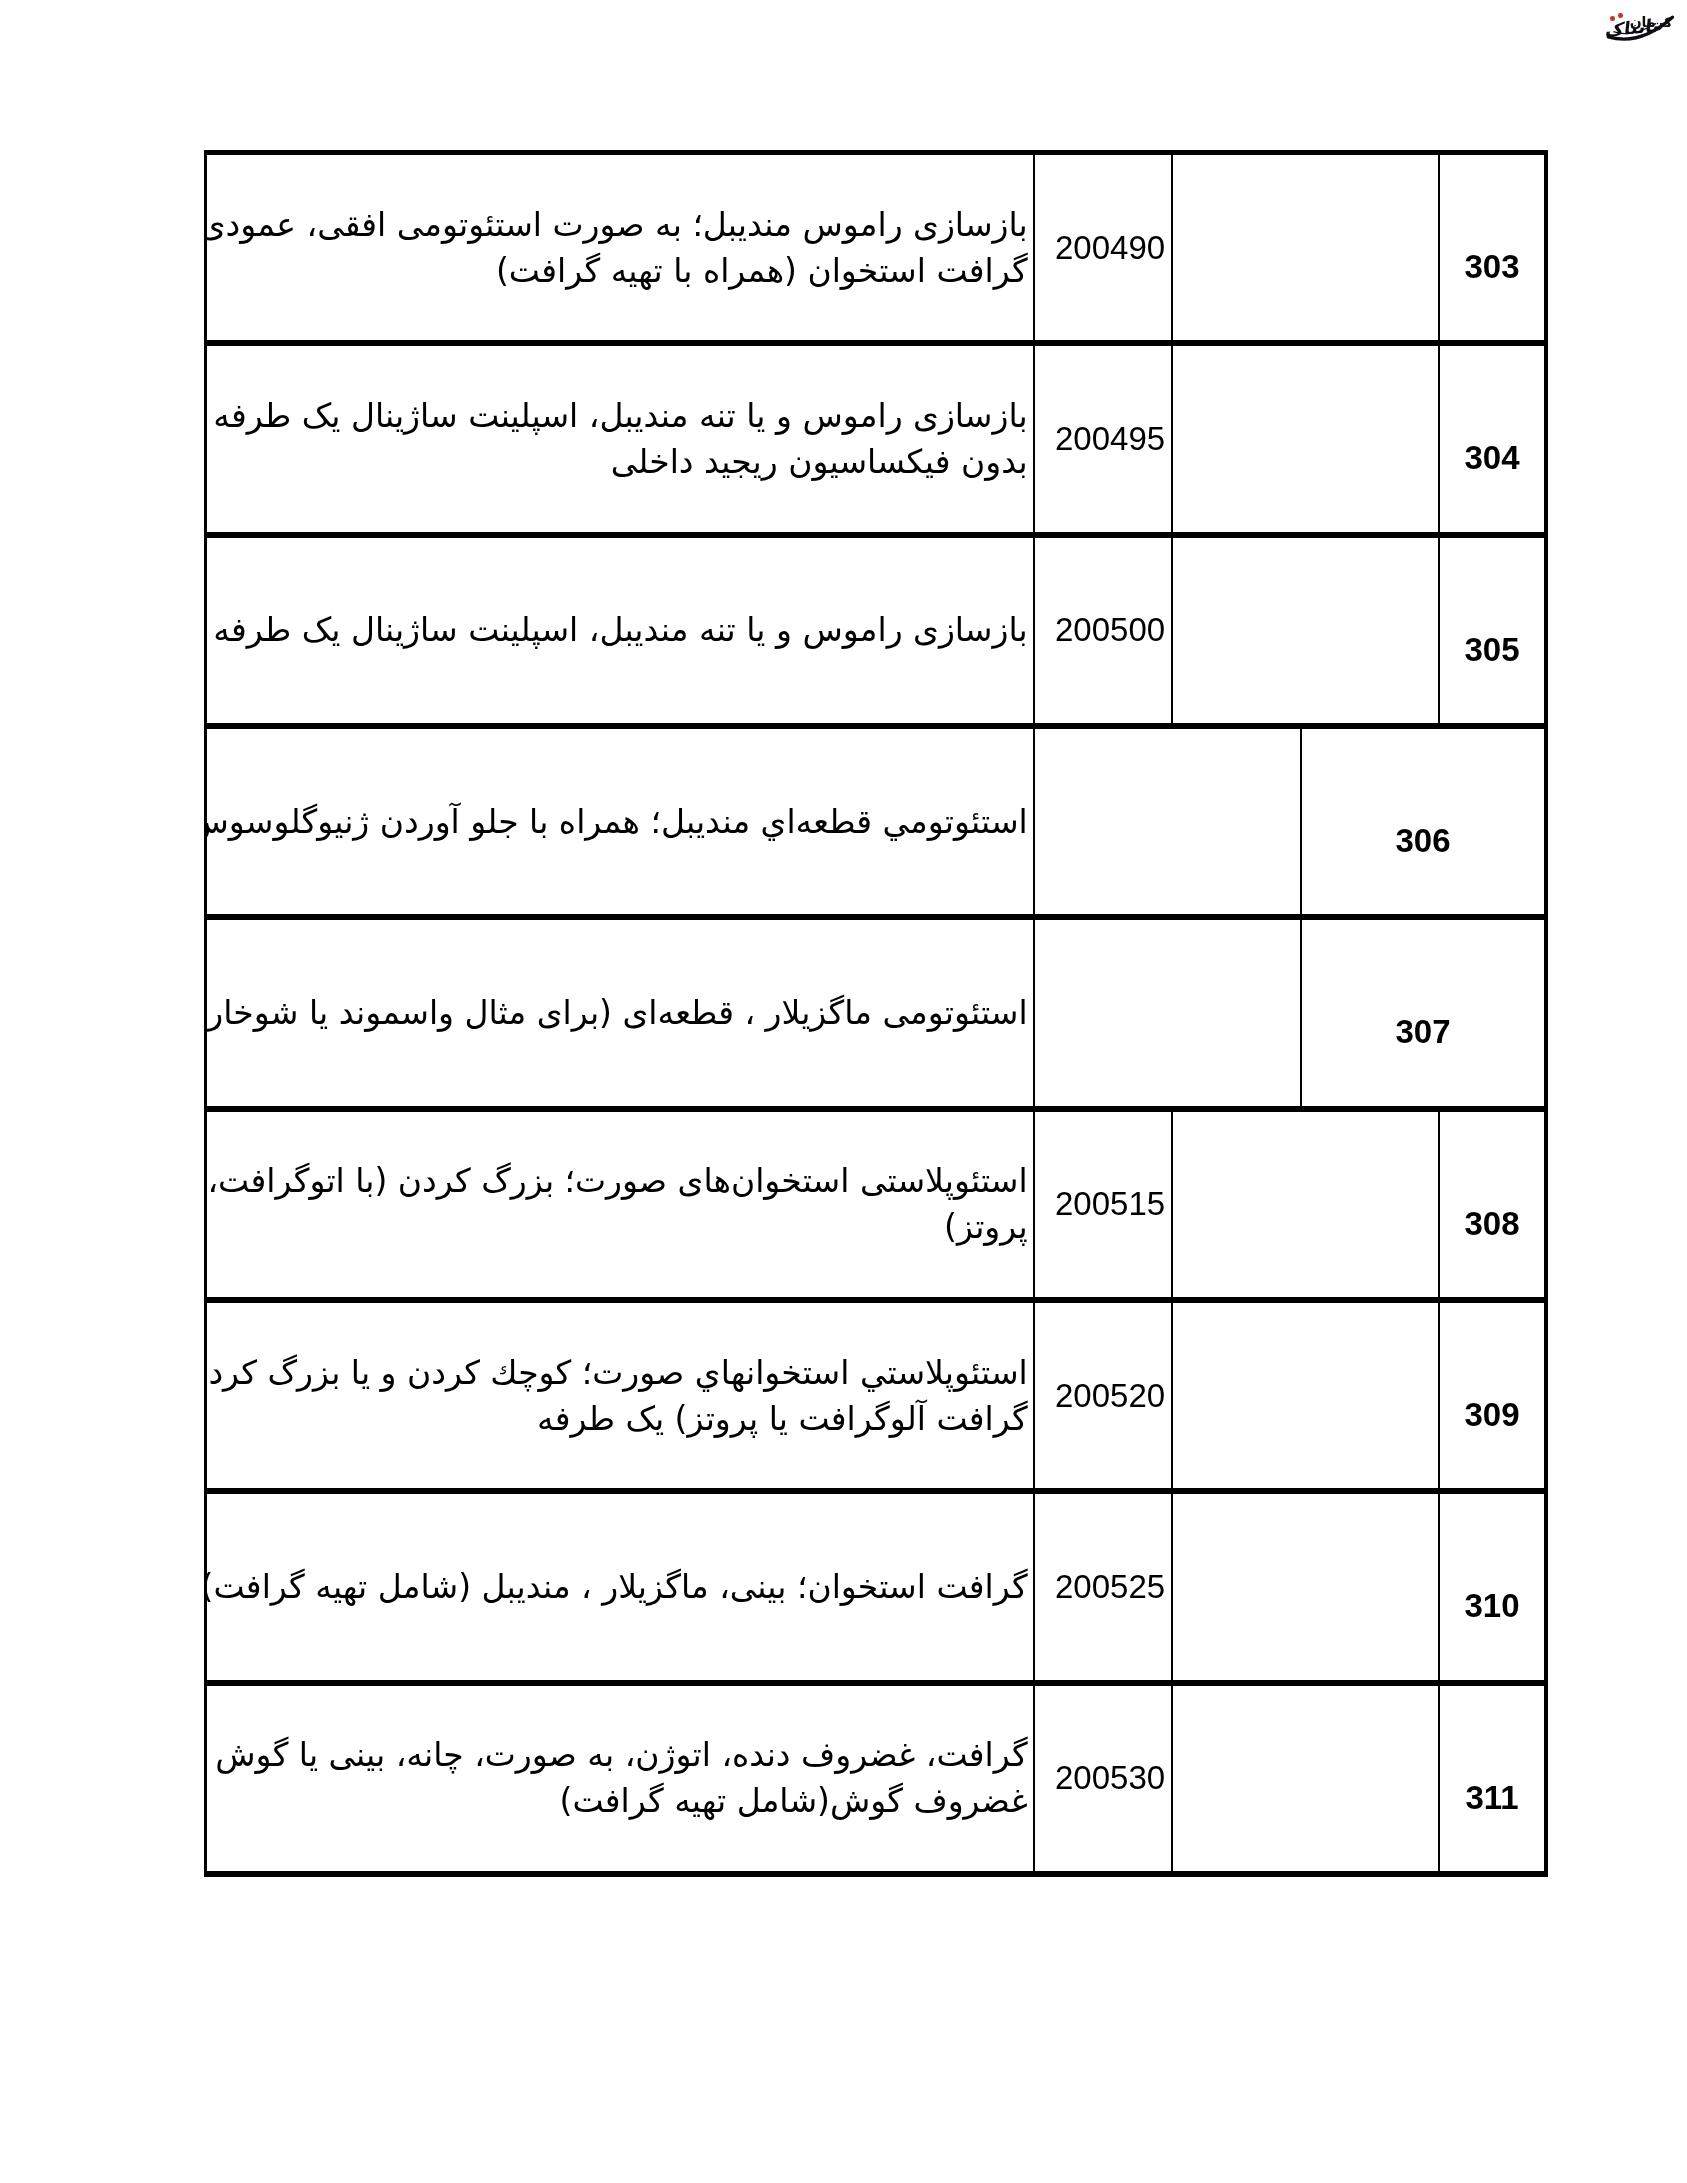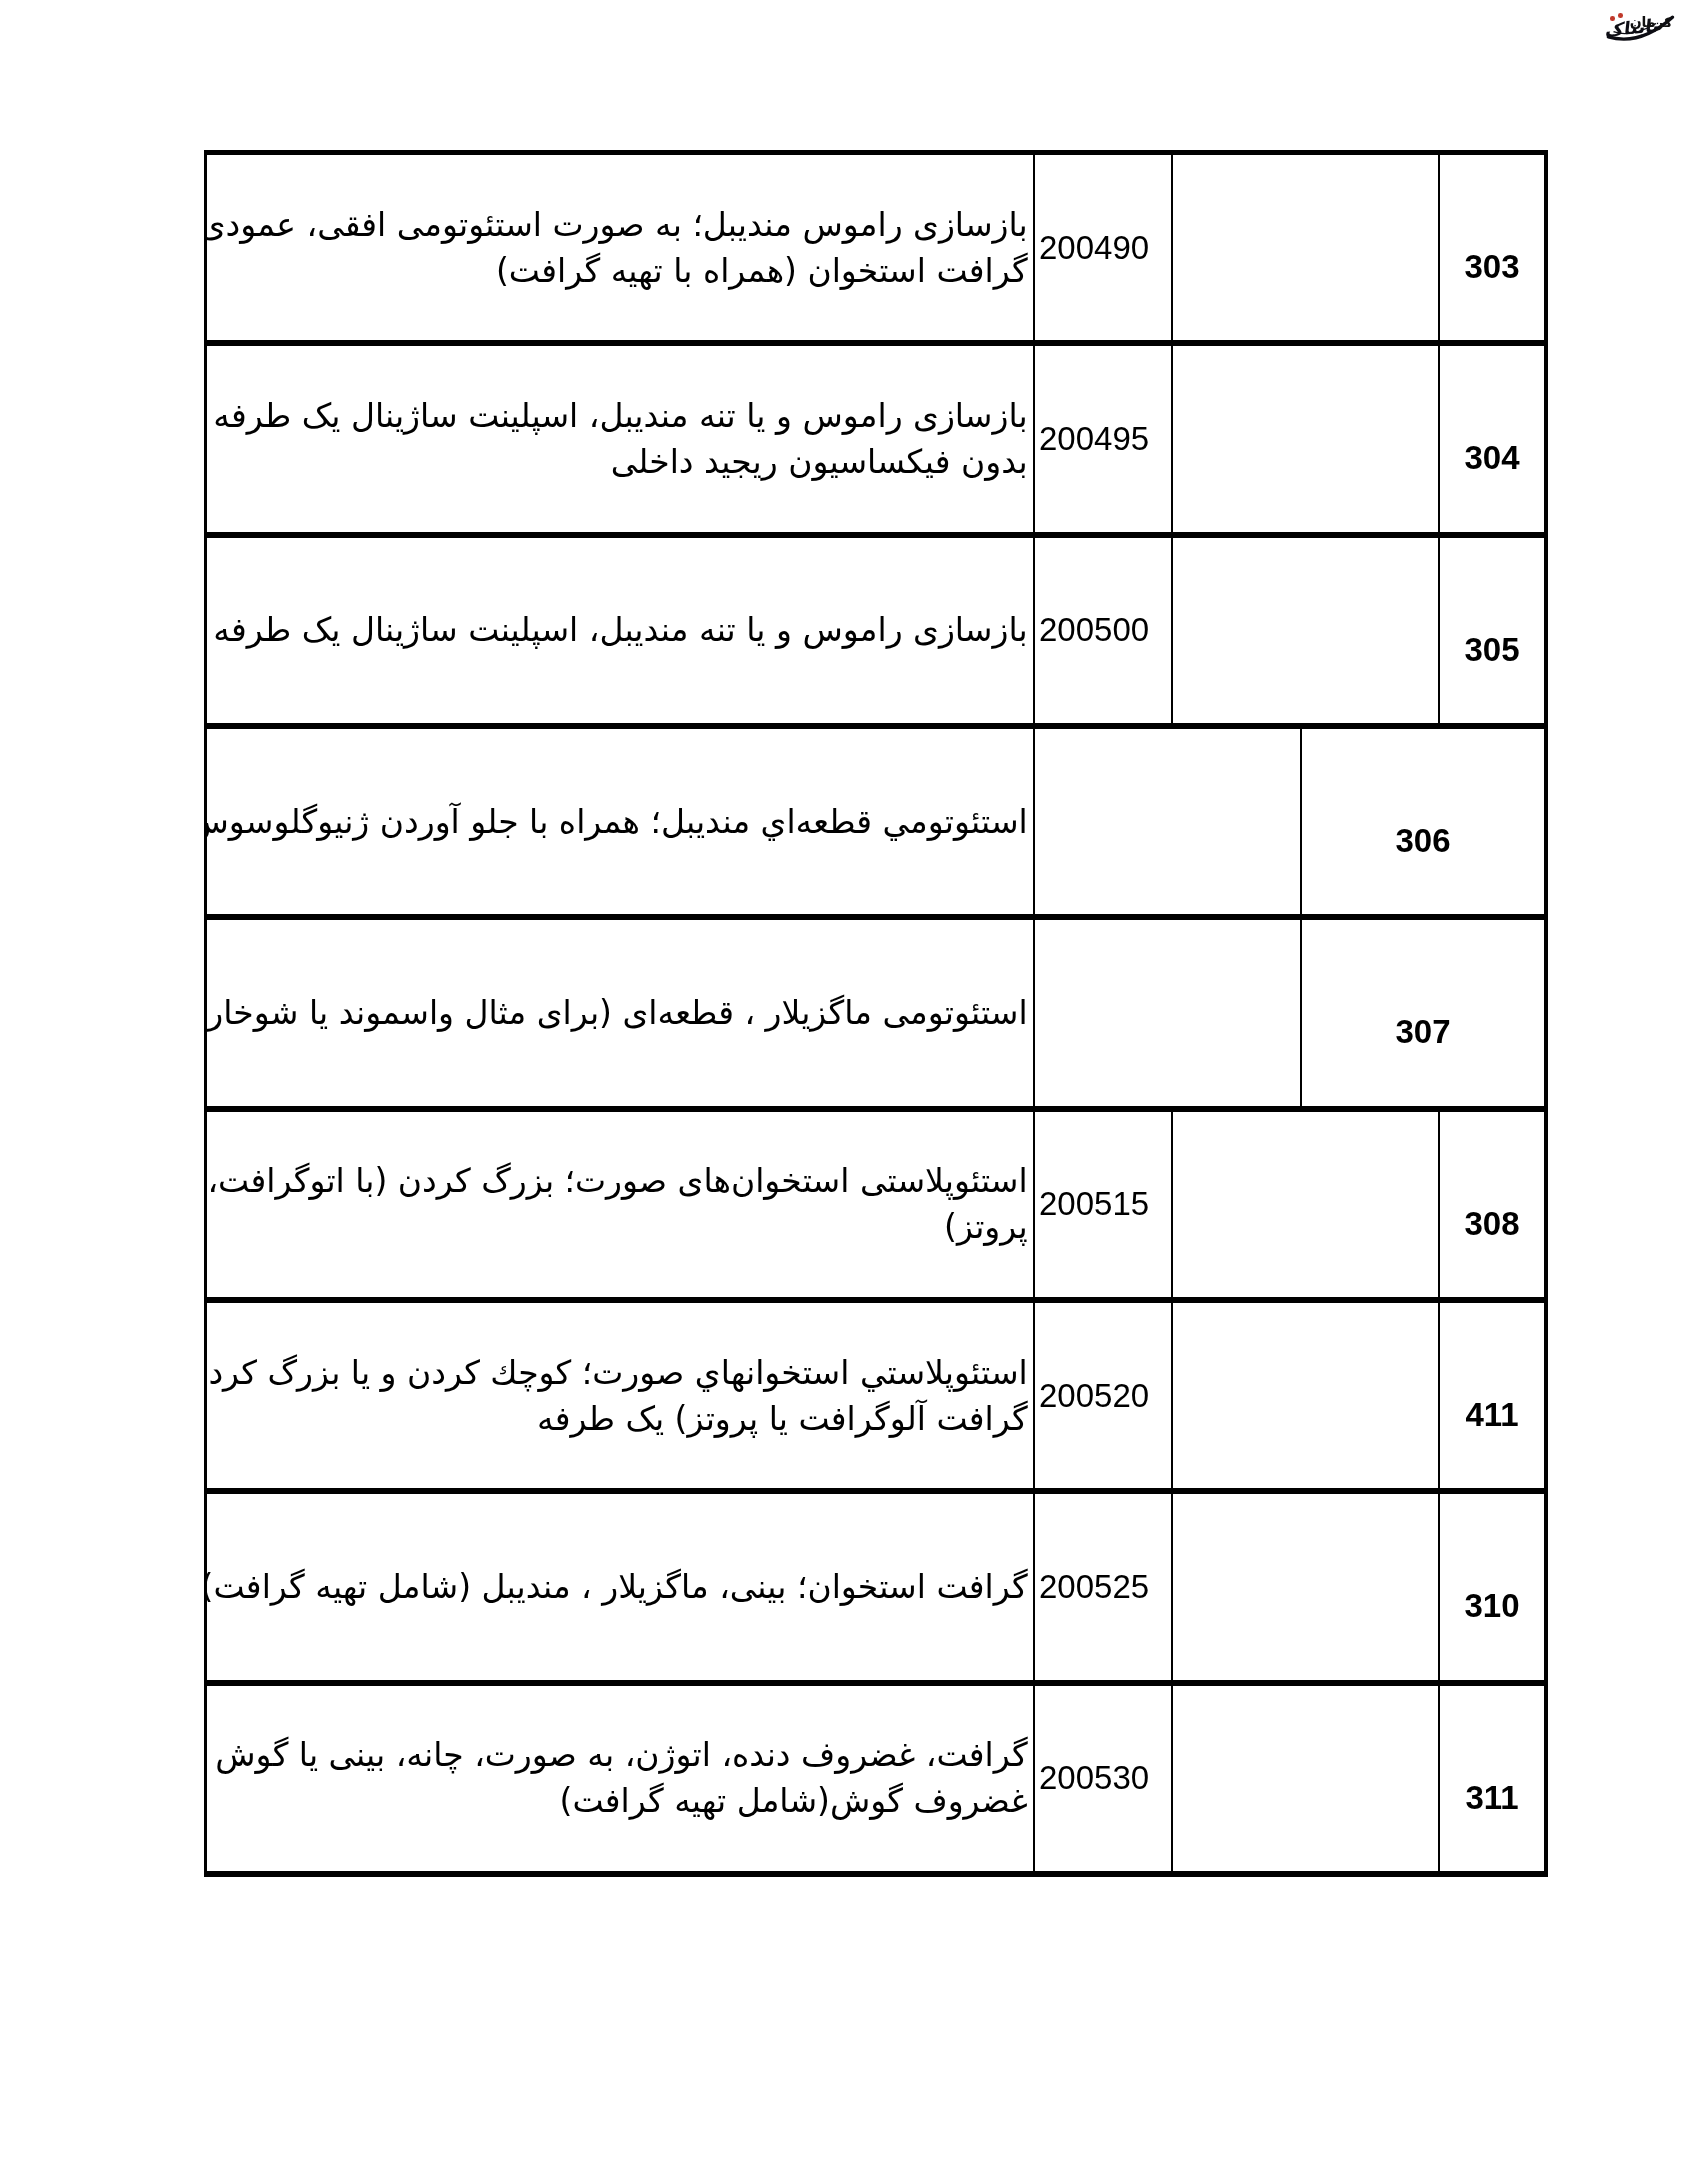--- a/index.html
+++ b/index.html
@@ -68,21 +68,21 @@
     overflow:hidden;
   }
   .dline { white-space:nowrap; }
 
   .cell.code {
     width:138px;
     border-right:2.6px solid #000;
     display:flex; align-items:center;
     font-family:"Liberation Sans", sans-serif;
     font-size:33px;
-    padding-left:4px;
+    padding-left:20px;
   }
   .cell.blank {
     width:267px;
     border-right:2.6px solid #000;
   }
   .cell.num {
     flex:1;
     display:flex; align-items:center; justify-content:center;
     font-family:"Liberation Sans", sans-serif;
     font-size:33px; font-weight:bold;margin-top:39px;
@@ -163,21 +163,21 @@
       <div class="cell num">308</div>
     </div>
 
     <div class="trow">
       <div class="cell desc">
         <div class="dline">استئوپلاستي استخوانهاي صورت؛ کوچك کردن و یا بزرگ کردن ( با اتو</div>
         <div class="dline">گرافت آلوگرافت یا پروتز) یک طرفه</div>
       </div>
       <div class="cell code">200520</div>
       <div class="cell blank"></div>
-      <div class="cell num">411</div>
+      <div class="cell num">309</div>
     </div>
 
     <div class="trow">
       <div class="cell desc">
         <div class="dline">گرافت استخوان؛ بینی، ماگزیلار ، مندیبل (شامل تهیه گرافت)</div>
         <div class="dline"></div>
       </div>
       <div class="cell code">200525</div>
       <div class="cell blank"></div>
       <div class="cell num">310</div>

